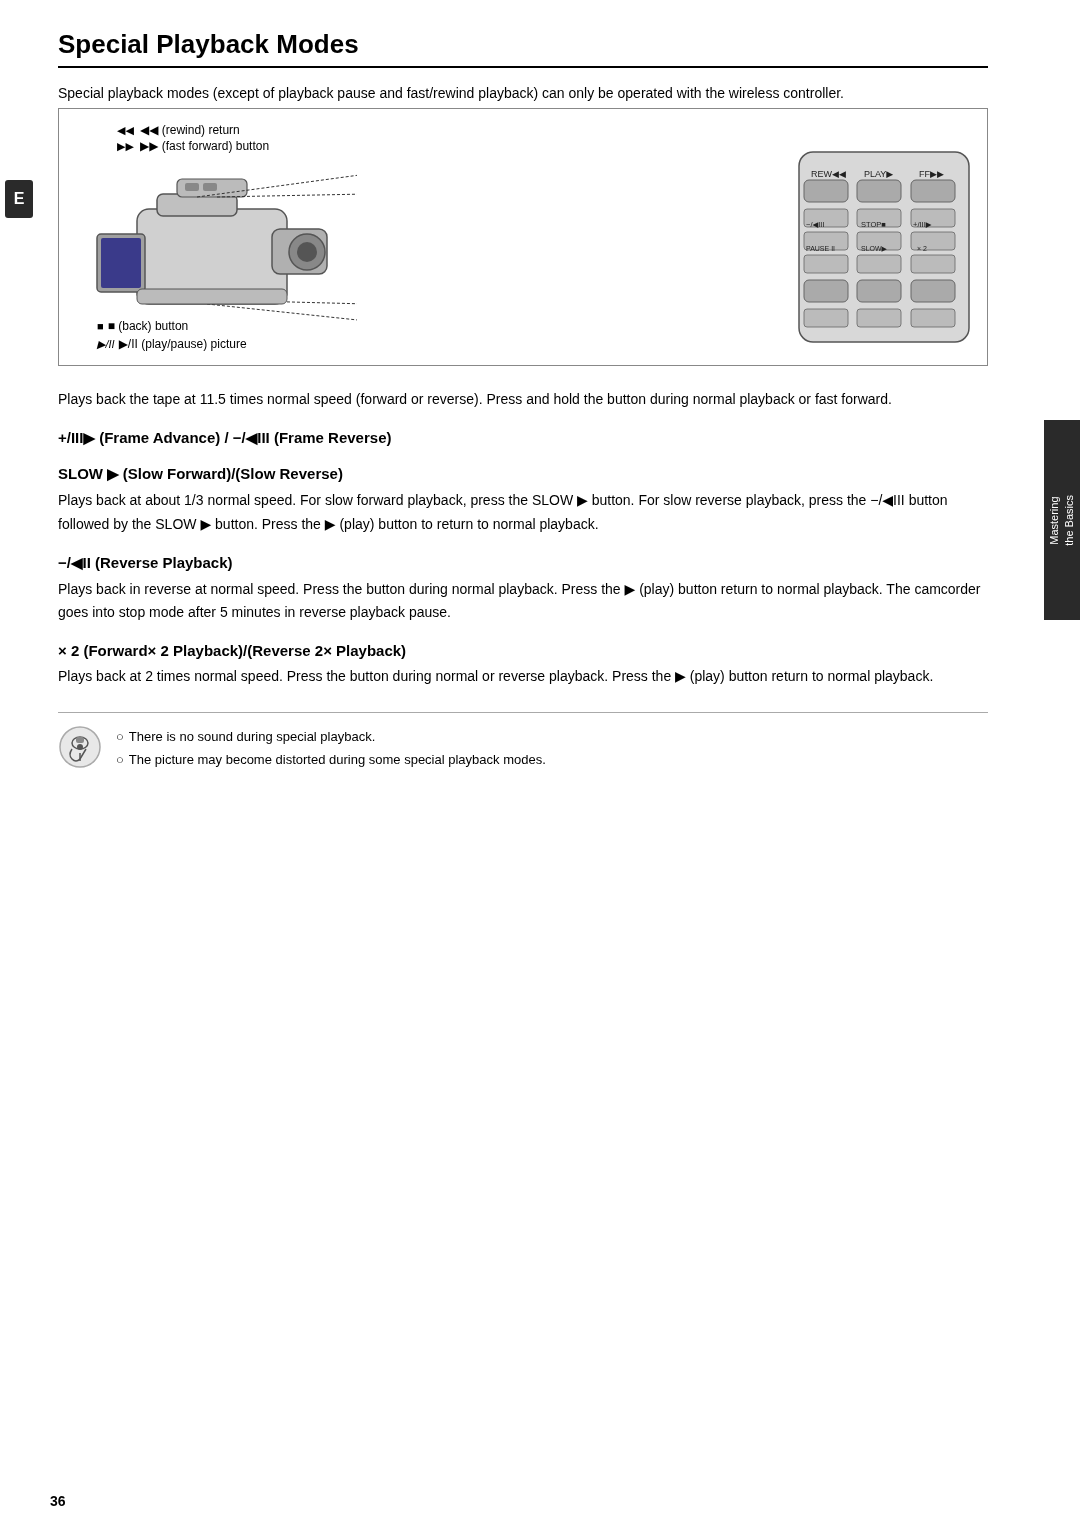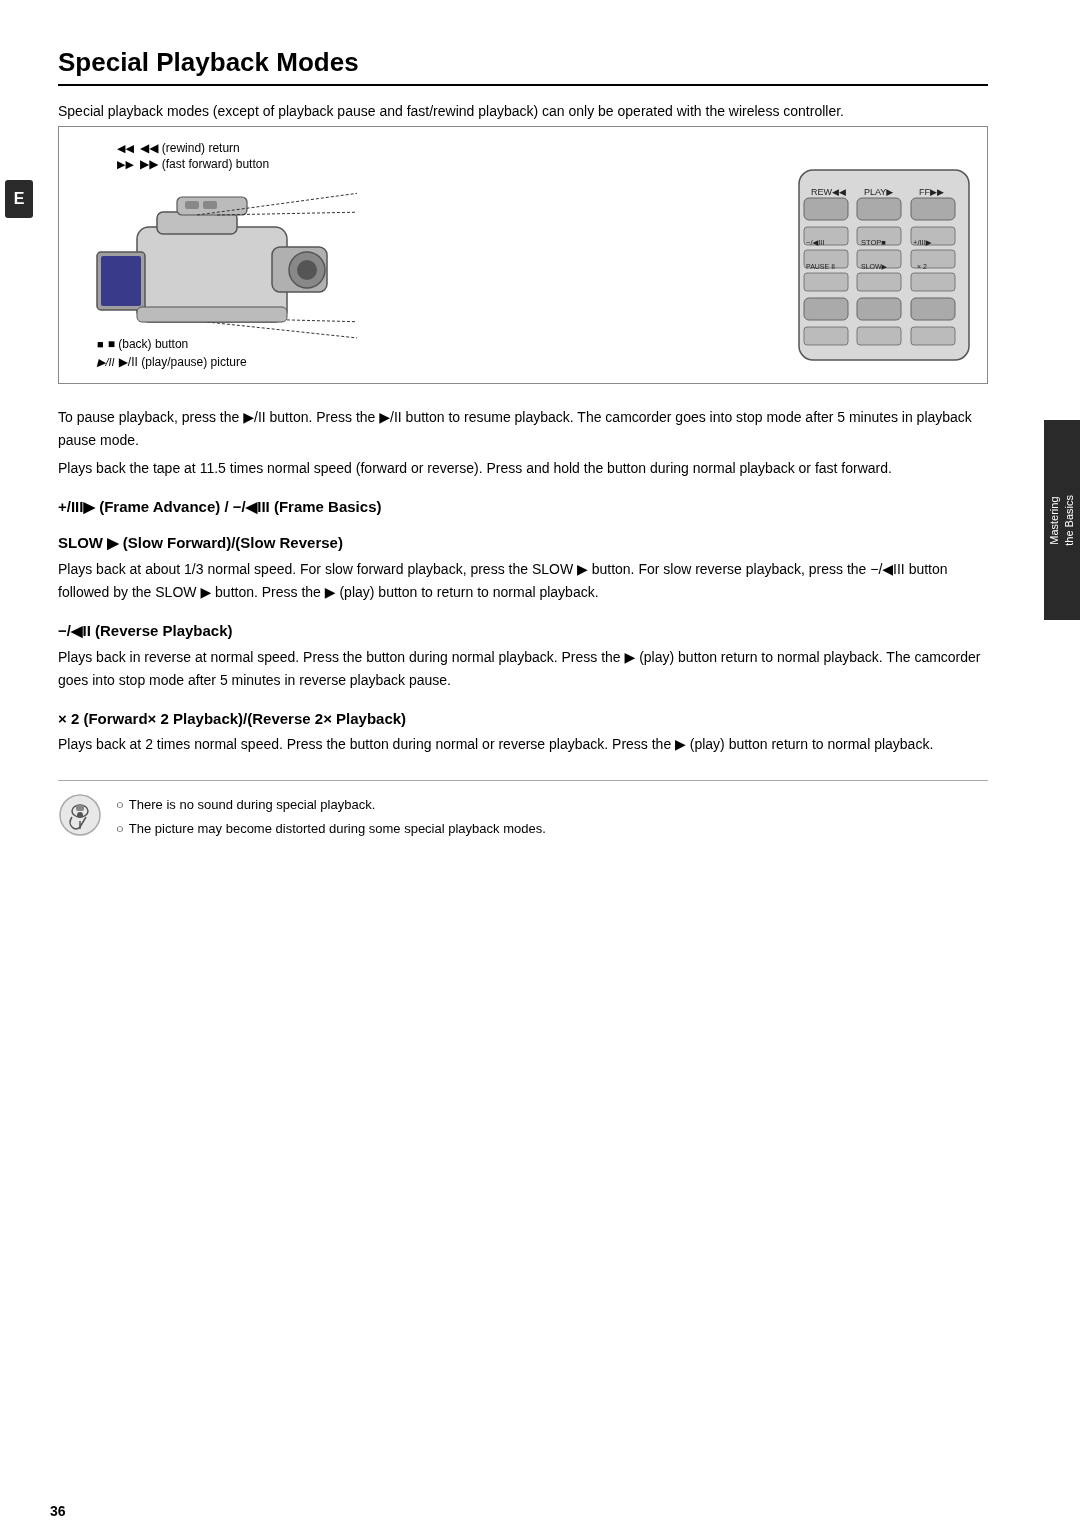--- a/index.html
+++ b/index.html
@@ -55,21 +55,21 @@
     .mastering-text {
       writing-mode: vertical-rl;
       transform: rotate(180deg);
       color: #fff;
       font-size: 11px;
       line-height: 1.4;
       text-align: center;
     }
     .content {
       flex: 1;
-      padding: 47px 50px 40px 20px;
+      padding: 29px 50px 40px 20px;
       max-width: 1000px;
     }
     .page-title {
       font-size: 26px;
       font-weight: bold;
       border-bottom: 2.5px solid #000;
       padding-bottom: 6px;
       margin-bottom: 14px;
     }
     .intro-text {
@@ -156,21 +156,21 @@
       font-size: 13px;
       line-height: 1.8;
     }
     .note-text p {
       display: flex;
       align-items: flex-start;
       gap: 5px;
     }
     .page-number {
       position: absolute;
-      bottom: 16px;
+      bottom: 26px;
       left: 50px;
       font-size: 14px;
       font-weight: bold;
     }
   </style>
 </head>
 <body>
 
 <div class="page-wrapper">
 
@@ -278,30 +278,29 @@
           <rect x="122" y="133" width="44" height="22" rx="5" fill="#aaa" stroke="#666" stroke-width="1"></rect>
 
           <rect x="15" y="162" width="44" height="18" rx="3" fill="#bbb" stroke="#666" stroke-width="0.8"></rect>
           <rect x="68" y="162" width="44" height="18" rx="3" fill="#bbb" stroke="#666" stroke-width="0.8"></rect>
           <rect x="122" y="162" width="44" height="18" rx="3" fill="#bbb" stroke="#666" stroke-width="0.8"></rect>
         </svg>
       </div>
     </div>
 
     <div>
-      <p class="body-text">To pause playback, press the ▶/II button. Press the ▶/II button to resume playback. The camcorder goes into stop mode after 5 minutes in playback pause mode.</p>
     </div>
 
     <div>
       <p class="body-text">Plays back the tape at 11.5 times normal speed (forward or reverse). Press and hold the button during normal playback or fast forward.</p>
     </div>
 
     <div>
       <h2 class="section-heading">
-        <span>+/III▶ (Frame Advance) / −/◀III (Frame Basics)</span>
+        <span>+/III▶ (Frame Advance) / −/◀III (Frame Reverse)</span>
       </h2>
     </div>
 
     <div>
       <h2 class="section-heading">
         <span>SLOW ▶ (Slow Forward)/(Slow Reverse)</span>
       </h2>
       <p class="body-text">Plays back at about 1/3 normal speed. For slow forward playback, press the SLOW ▶ button. For slow reverse playback, press the −/◀III button followed by the SLOW ▶ button. Press the ▶ (play) button to return to normal playback.</p>
     </div>
 

